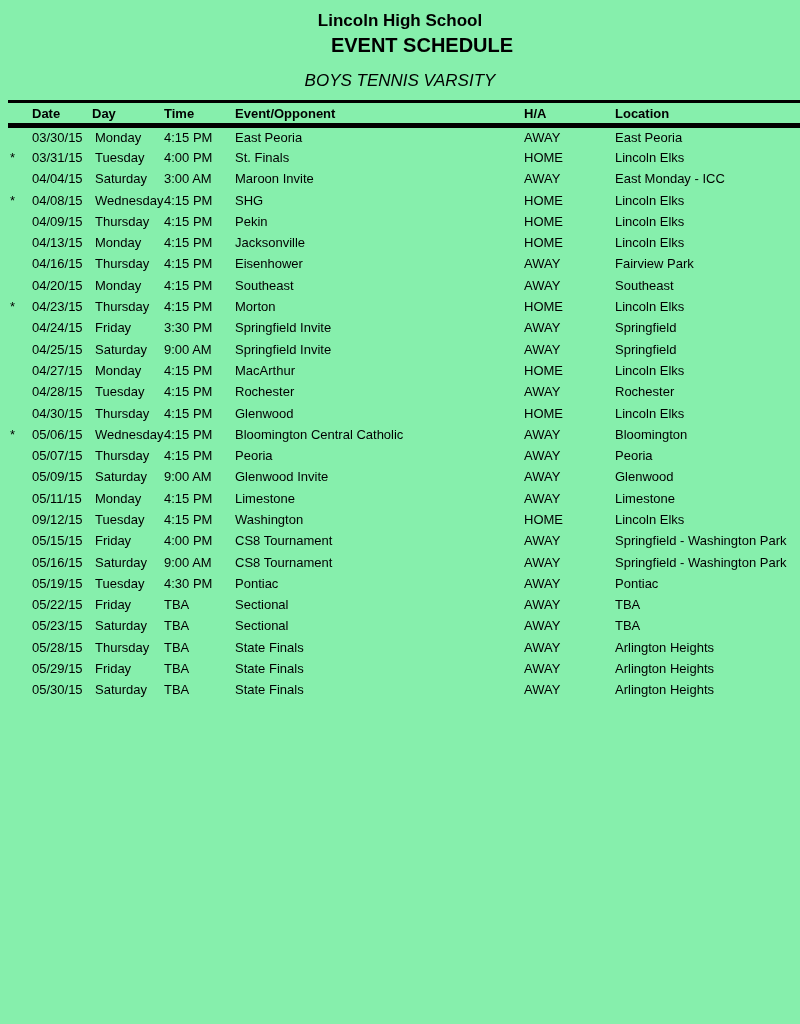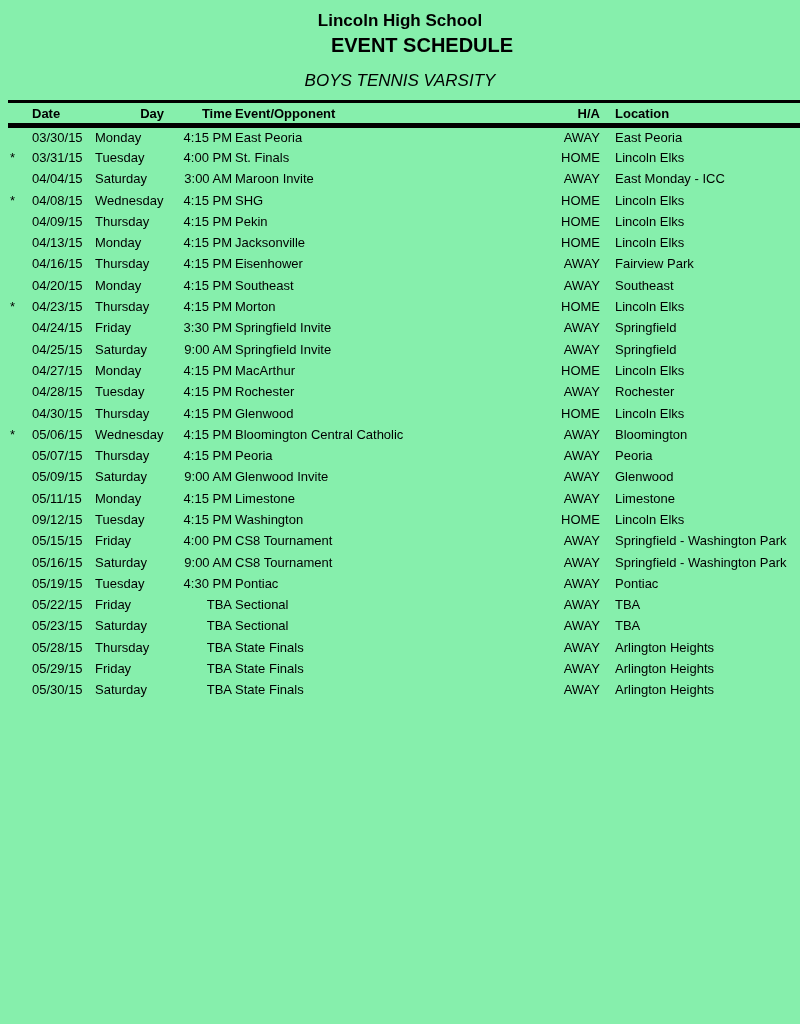--- a/index.html
+++ b/index.html
@@ -65,21 +65,21 @@
     white-space: nowrap;
   }
   td {
     height: 21.3px;
     padding: 0;
     vertical-align: middle;
     white-space: nowrap;
     overflow: hidden;
   }
   .al { text-align: left; }
-  .ac { text-align: right; }
+  .ac { text-align: left; }
   .p2 { padding-left: 2px; }
   .p3 { padding-left: 3px; }
   .p4 { padding-left: 4px; }
   .p15 { padding-left: 15px; }
 </style>
 </head>
 <body>
 
 <div class="page">
 

